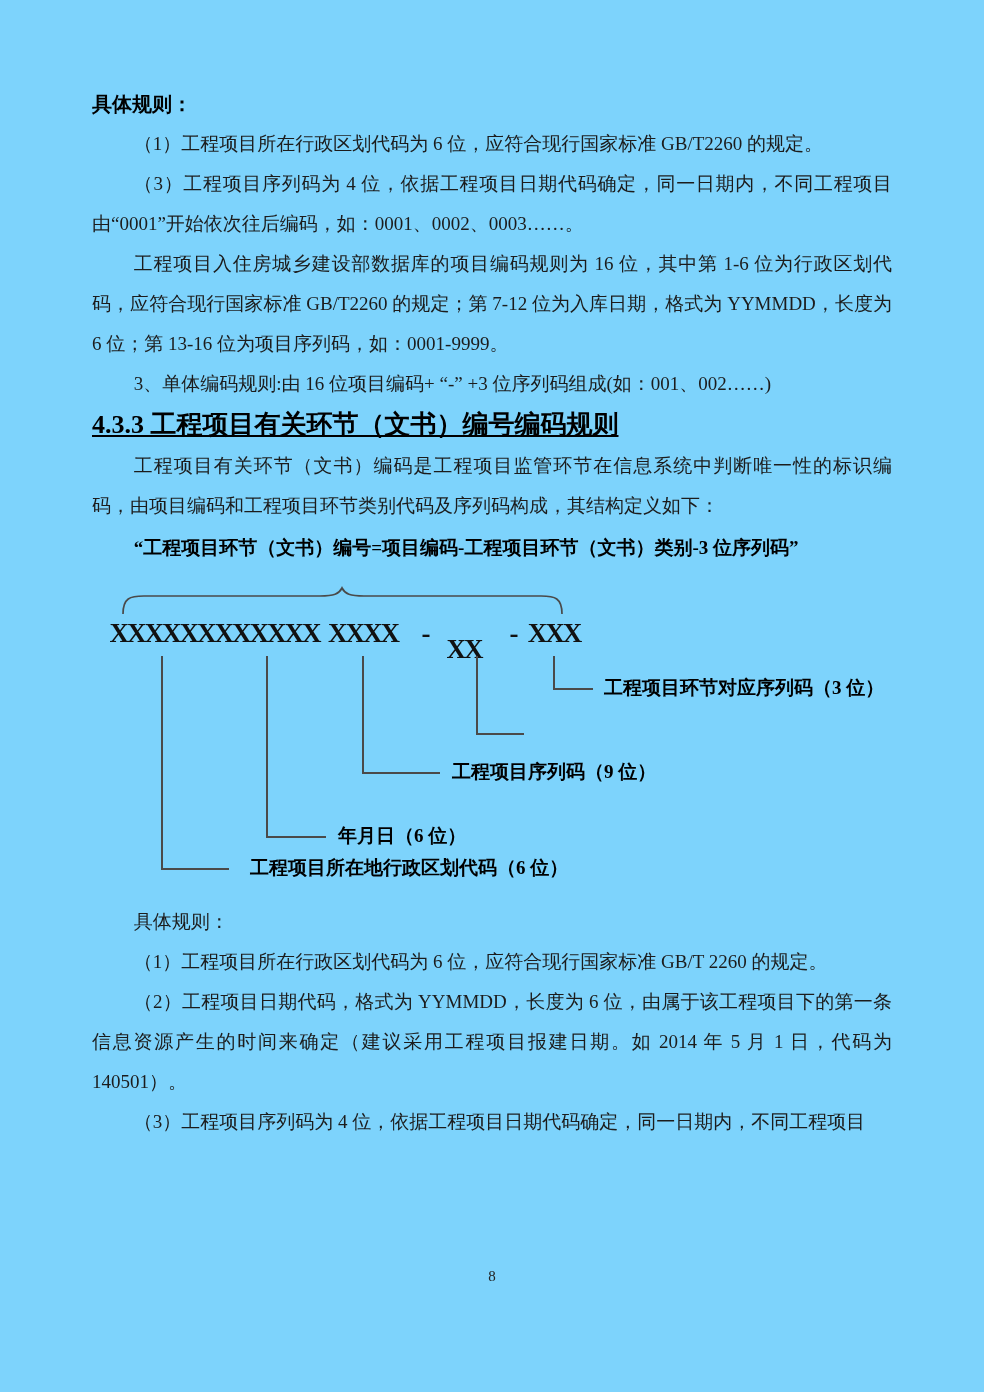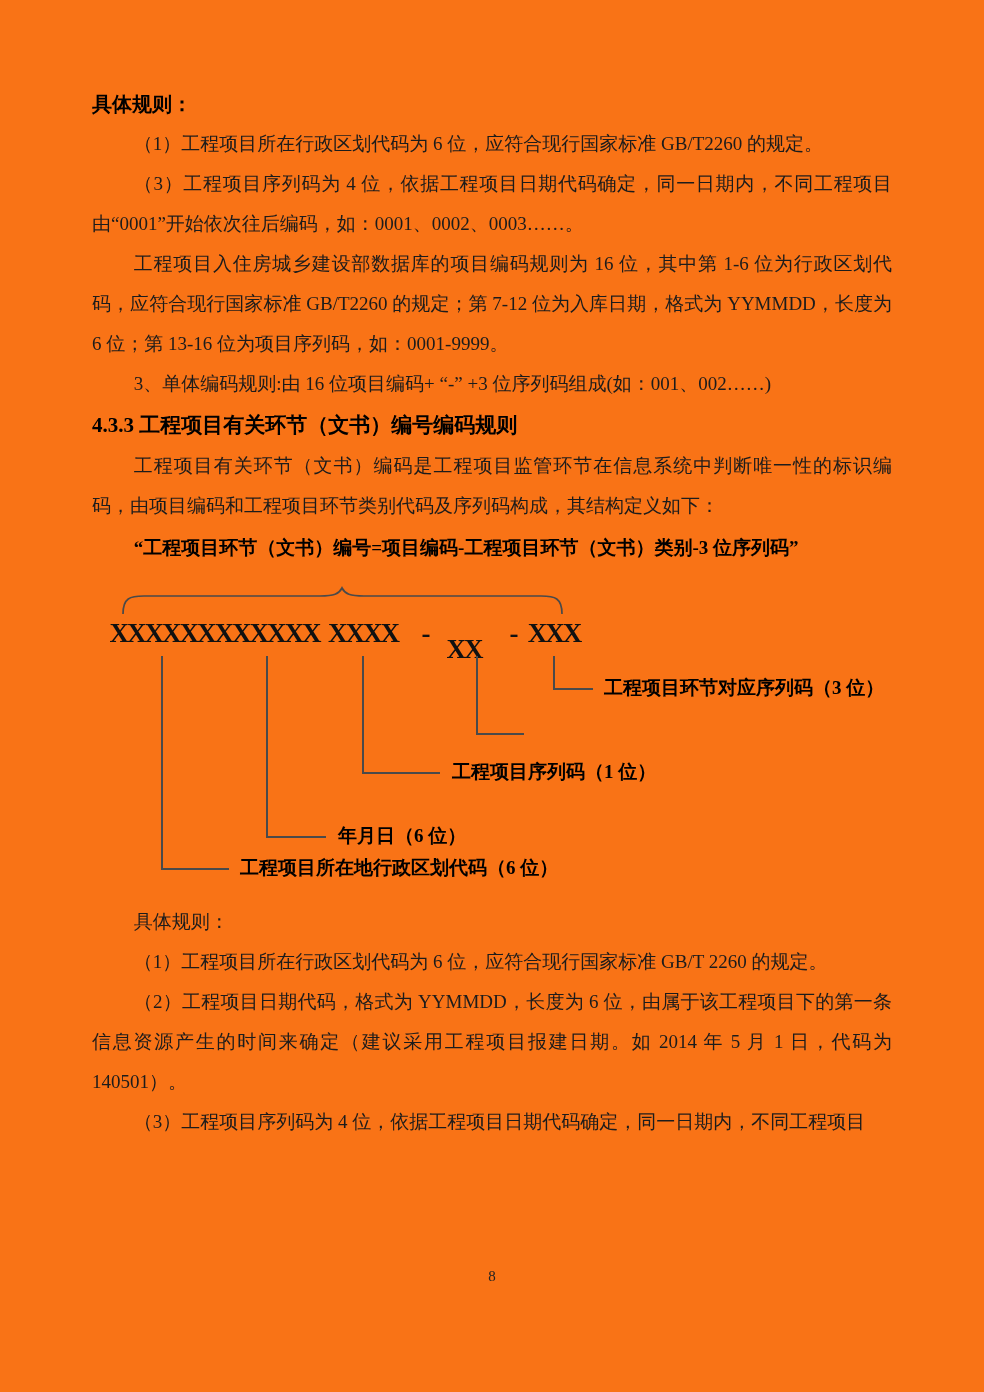--- a/index.html
+++ b/index.html
@@ -1,43 +1,44 @@
 <!DOCTYPE html>
 <html><head>
 <meta charset="utf-8">
 <style>
   html, body { margin: 0; padding: 0; background: #f2f2f2; }
   .page {
     position: relative;
     width: 984px;
     height: 1392px;
     margin: 0 auto;
-    background: #f97316;
+    background: #7dd3fc;
     font-family: "Liberation Serif", "DejaVu Serif", serif;
     color: #1c1c1c;
     overflow: hidden;
     box-sizing: border-box;
     padding: 84px 92px 0 92px;
   }
   .body-text p, .body-text h2, .body-text h3 {
     margin: 0;
     font-size: 19px;
     line-height: 40px;
     text-align: justify;
   }
   h2.sec-heading-bold {
     font-weight: bold;
     font-size: 20px;
     color: #000;
   }
   h3.num-heading {
     font-weight: bold;
-    font-size: 21px;
+    font-size: 26px;
     color: #000;
     line-height: 42px;
+    text-decoration: underline;
   }
   p.indent { text-indent: 2.2em; }
   p.sub-heading-plain { text-indent: 2.2em; font-weight: normal; }
   p.formula {
     text-indent: 2.2em;
     font-weight: bold;
     color: #000;
     margin-top: 2px;
   }
   
@@ -77,21 +78,21 @@
   .h-2 { left: 270px; top: 200px; width: 78px; }
   .h-3 { left: 384px; top: 161px; width: 48px; }
   .h-4 { left: 461px; top: 116px; width: 40px; }
   .dlabel {
     position: absolute;
     font-weight: bold;
     font-size: 19px;
     color: #000;
     white-space: nowrap;
   }
-  .dl-0 { left: 148px; top: 283px; }
+  .dl-0 { left: 158px; top: 283px; }
   .dl-1 { left: 246px; top: 251px; }
   .dl-2 { left: 360px; top: 187px; }
   .dl-3 { left: 445px; top: 148px; }
   .dl-4 { left: 512px; top: 103px; }
   
   .page-number {
     position: absolute;
     left: 0;
     top: 1268px;
     width: 100%;
@@ -138,21 +139,21 @@
       <div class="vline v-4"></div>
 
       <div class="hline h-0"></div>
       <div class="hline h-1"></div>
       <div class="hline h-2"></div>
       <div class="hline h-3"></div>
       <div class="hline h-4"></div>
 
       <div class="dlabel dl-0">工程项目所在地行政区划代码（6 位）</div>
       <div class="dlabel dl-1">年月日（6 位）</div>
-      <div class="dlabel dl-2">工程项目序列码（1 位）</div>
+      <div class="dlabel dl-2">工程项目序列码（9 位）</div>
       <div class="dlabel dl-4">工程项目环节对应序列码（3 位）</div>
     </div>
 
     <p class="sub-heading-plain">具体规则：</p>
     <p class="indent">（1）工程项目所在行政区划代码为 6 位，应符合现行国家标准 GB/T 2260 的规定。</p>
     <p class="indent">（2）工程项目日期代码，格式为 YYMMDD，长度为 6 位，由属于该工程项目下的第一条信息资源产生的时间来确定（建议采用工程项目报建日期。如 2014 年 5 月 1 日，代码为 140501）。</p>
     <p class="indent">（3）工程项目序列码为 4 位，依据工程项目日期代码确定，同一日期内，不同工程项目</p>
 
   </div>
 

